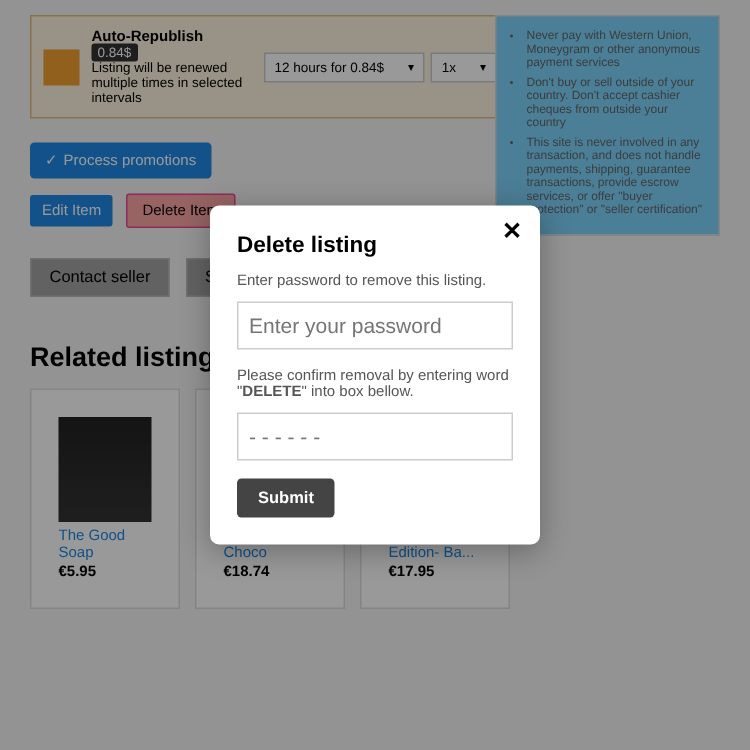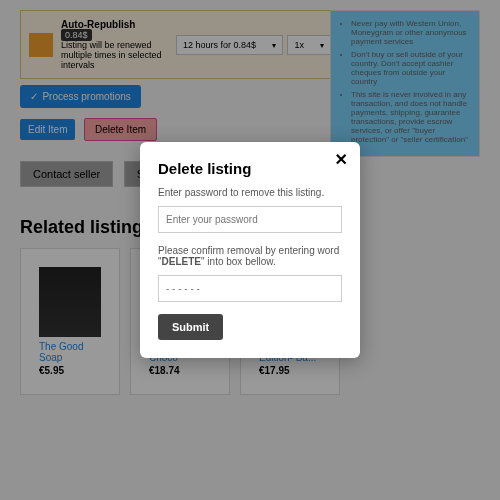--- a/index.html
+++ b/index.html
@@ -1,18 +1,18 @@
 <!DOCTYPE html>
 <html><head>
 <meta charset="utf-8">
 <style>
 *{box-sizing:border-box;margin:0;padding:0;font-family:-apple-system,BlinkMacSystemFont,"Segoe UI",Arial,sans-serif}
 body{background:#f5f5f5;width:500px;height:500px;overflow:hidden;position:relative}
 .page{padding:10px 20px}
-.republish-box{background:#fff3e0;border:1px solid #e0c080;padding:8px;display:flex;align-items:center;gap:8px;width:320px;}
+.republish-box{background:#fff3e0;border:1px solid #e0c080;padding:8px;display:flex;align-items:center;gap:8px;width:320px;margin-bottom:10px}
 .republish-icon{width:24px;height:24px;background:#f0a030}
 .republish-txt{font-size:9px;flex:1}
 .republish-txt b{font-size:10px}
 .badge{background:#333;color:#fff;font-size:9px;padding:1px 4px;border-radius:2px}
 .dropdown{border:1px solid #ccc;background:#fff;padding:4px 6px;font-size:9px;display:inline-flex;align-items:center;gap:16px}
 .promo-btn{background:#1e88e5;color:#fff;border:none;padding:6px 10px;font-size:10px;border-radius:3px;display:inline-flex;align-items:center;gap:4px;margin-top:6px}
 .action-row{margin-top:10px}
 .edit-btn{background:#1e88e5;color:#fff;border:none;padding:5px 8px;font-size:10px;border-radius:2px}
 .del-btn{background:#fca5a5;border:1px solid #ec4899;padding:5px 10px;font-size:10px;border-radius:2px;margin-left:4px}
 .link-row{margin-top:20px}
@@ -27,21 +27,21 @@
 .img1{background:linear-gradient(#222,#333)!important}
 .img2{background:linear-gradient(#e8d090,#d0b060)!important}
 .img3{background:linear-gradient(#e8e0d0,#d0c0a0)!important}
 .card a{color:#1e88e5;font-size:10px;text-decoration:none;display:block}
 .card .price{font-size:10px;font-weight:700;margin-top:2px}
 .overlay{position:absolute;inset:0;background:rgba(0,0,0,.4);display:flex;align-items:center;justify-content:center}
 .modal{background:#fff;border-radius:6px;width:220px;padding:18px;position:relative;box-shadow:0 4px 20px rgba(0,0,0,.3)}
 .modal h3{font-size:15px;font-weight:700;margin-bottom:10px}
 .close{position:absolute;top:10px;right:12px;font-size:16px;font-weight:700;cursor:pointer;line-height:1}
 .modal p{font-size:10px;color:#555;margin-bottom:8px}
-.modal input{width:100%;border:1px solid #ccc;padding:7px;font-size:10px;margin-bottom:12px}
+.modal input{width:100%;border:1px solid #ccc;padding:7px;font-size:14px;margin-bottom:12px}
 .submit{background:#444;color:#fff;border:none;padding:7px 14px;font-size:11px;border-radius:3px;font-weight:700}
 .chev{font-size:8px}
 </style>
 </head>
 <body>
 
 <div class="page">
   <div class="republish-box">
     <div class="republish-icon"></div>
     <div class="republish-txt">

